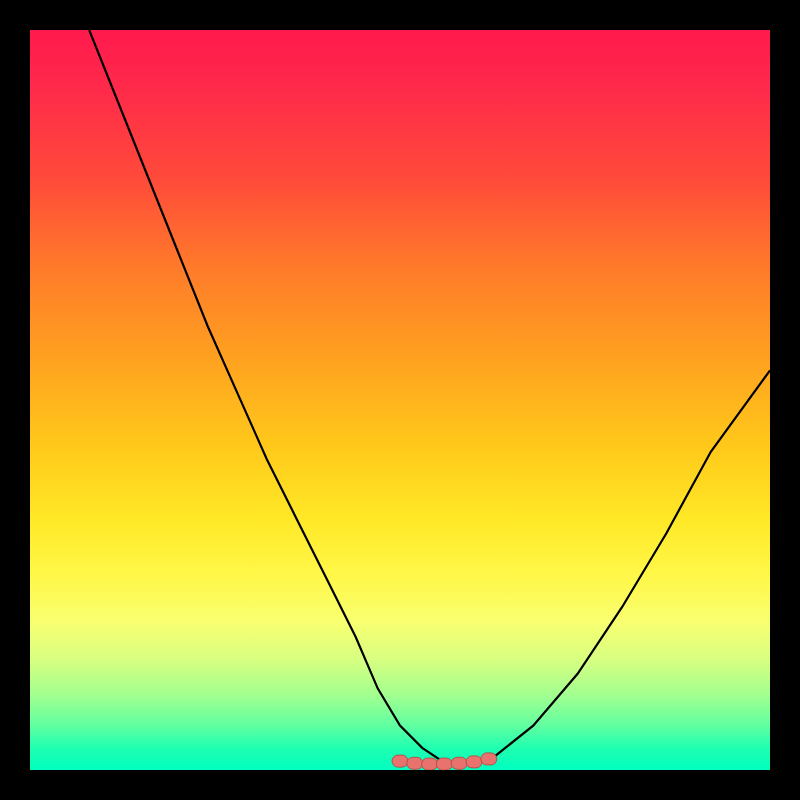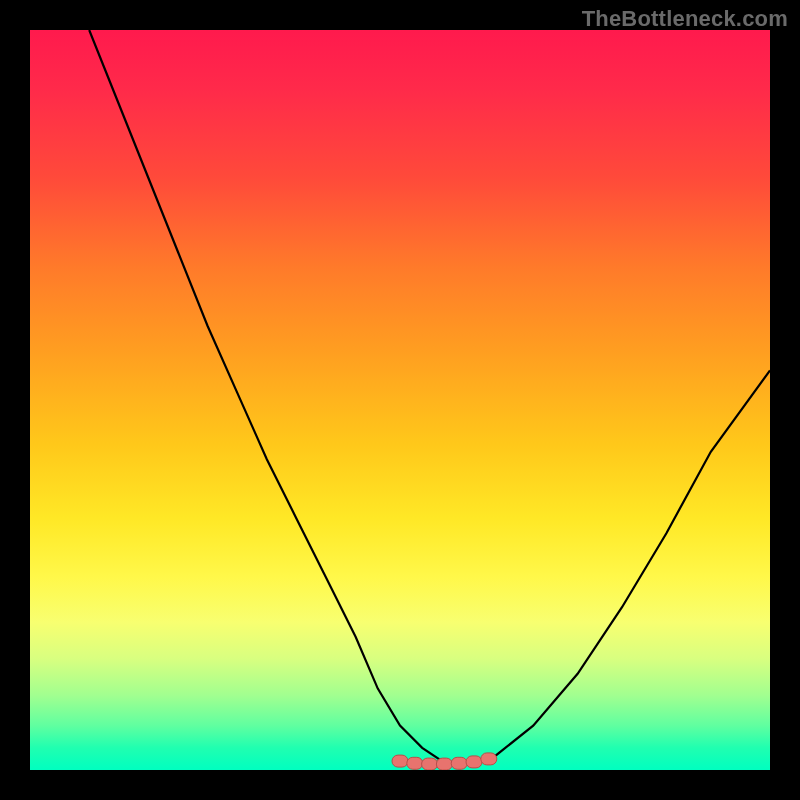--- a/index.html
+++ b/index.html
@@ -49,21 +49,20 @@
     top: 30px;
     width: 740px;
     height: 740px;
     pointer-events: none;
   }
 </style>
 </head>
 <body>
 
 <div class="frame">
-  <div class="watermark">TheBottleneck.com</div>
 
   <div class="plot-area"></div>
 
   <svg class="overlay" viewBox="0 0 740 740" preserveAspectRatio="none">
     <path id="curve-path" fill="none" stroke="#000000" stroke-width="2.2" d="M59.2 0.0 L88.8 74.0 L118.4 148.0 L148.0 222.0 L177.6 296.0 L207.2 362.6 L236.8 429.2 L266.4 488.4 L296.0 547.6 L325.6 606.8 L347.8 658.6 L370.0 695.6 L392.2 717.8 L414.4 732.6 L436.6 732.6 L466.2 725.2 L503.2 695.6 L547.6 643.8 L592.0 577.2 L636.4 503.2 L680.8 421.8 L740.0 340.4"></path>
     <g id="marker-group">
         <rect x="362.0" y="725.1" width="16" height="12" rx="6" ry="6" fill="#e8736e" stroke="#b84e49" stroke-width="1"></rect>
         <rect x="376.8" y="727.3" width="16" height="12" rx="6" ry="6" fill="#e8736e" stroke="#b84e49" stroke-width="1"></rect>
         <rect x="391.6" y="728.1" width="16" height="12" rx="6" ry="6" fill="#e8736e" stroke="#b84e49" stroke-width="1"></rect>
         <rect x="406.4" y="728.1" width="16" height="12" rx="6" ry="6" fill="#e8736e" stroke="#b84e49" stroke-width="1"></rect>

